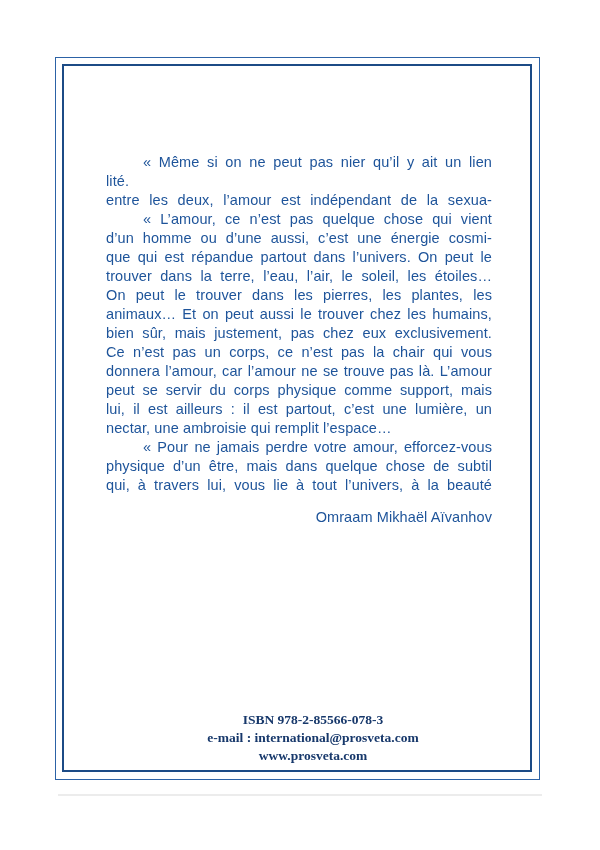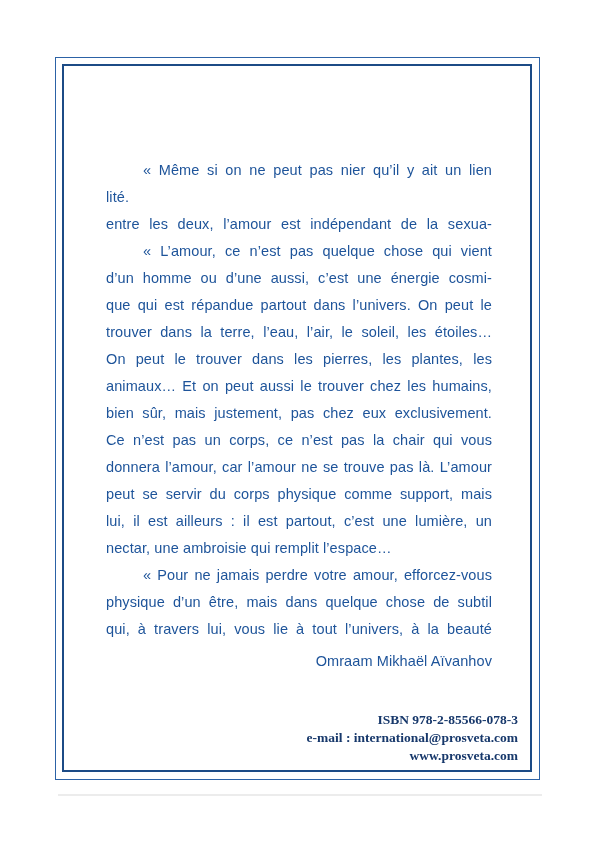--- a/index.html
+++ b/index.html
@@ -43,40 +43,39 @@
     font-size: 14.5px;
     line-height: 19px;
     letter-spacing: 0.1px;
   }
   .line {
     text-align: justify;
     text-align-last: justify;
     white-space: normal;
     overflow: hidden;
     height: 19px;
-    margin-top: 8px;
   }
   .line.first {
     text-indent: 37px;
   }
   .line.last {
     text-align-last: left;
   }
   .author-line {
     text-align: right;
     margin-top: 13px;
     height: 19px;
   }
   
   .publisher-block {
     position: absolute;
     left: 108px;
     top: 711px;
     width: 410px;
-    text-align: right;
+    text-align: center;
     font-family: "Liberation Serif", serif;
     font-weight: bold;
     font-size: 13.5px;
     line-height: 18px;
     color: #17386b;
   }
   
   .page-shadow {
     position: absolute;
     left: 58px;

